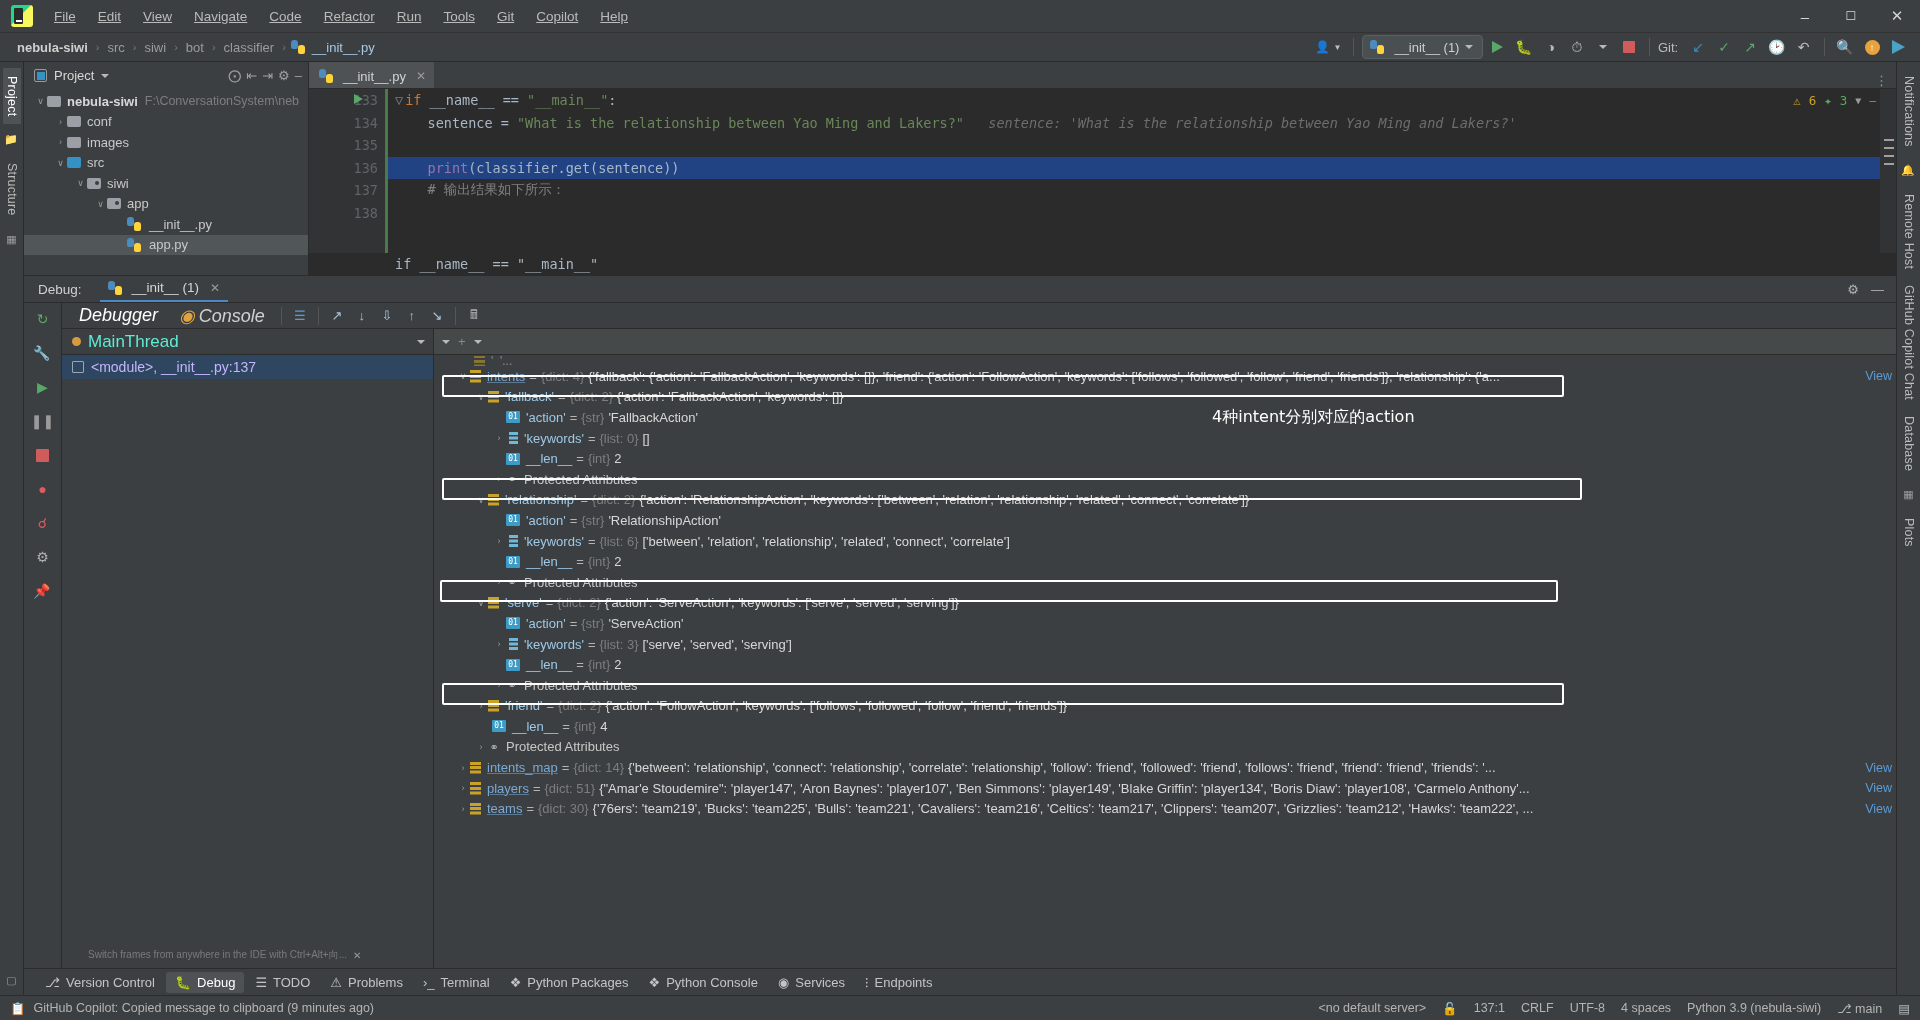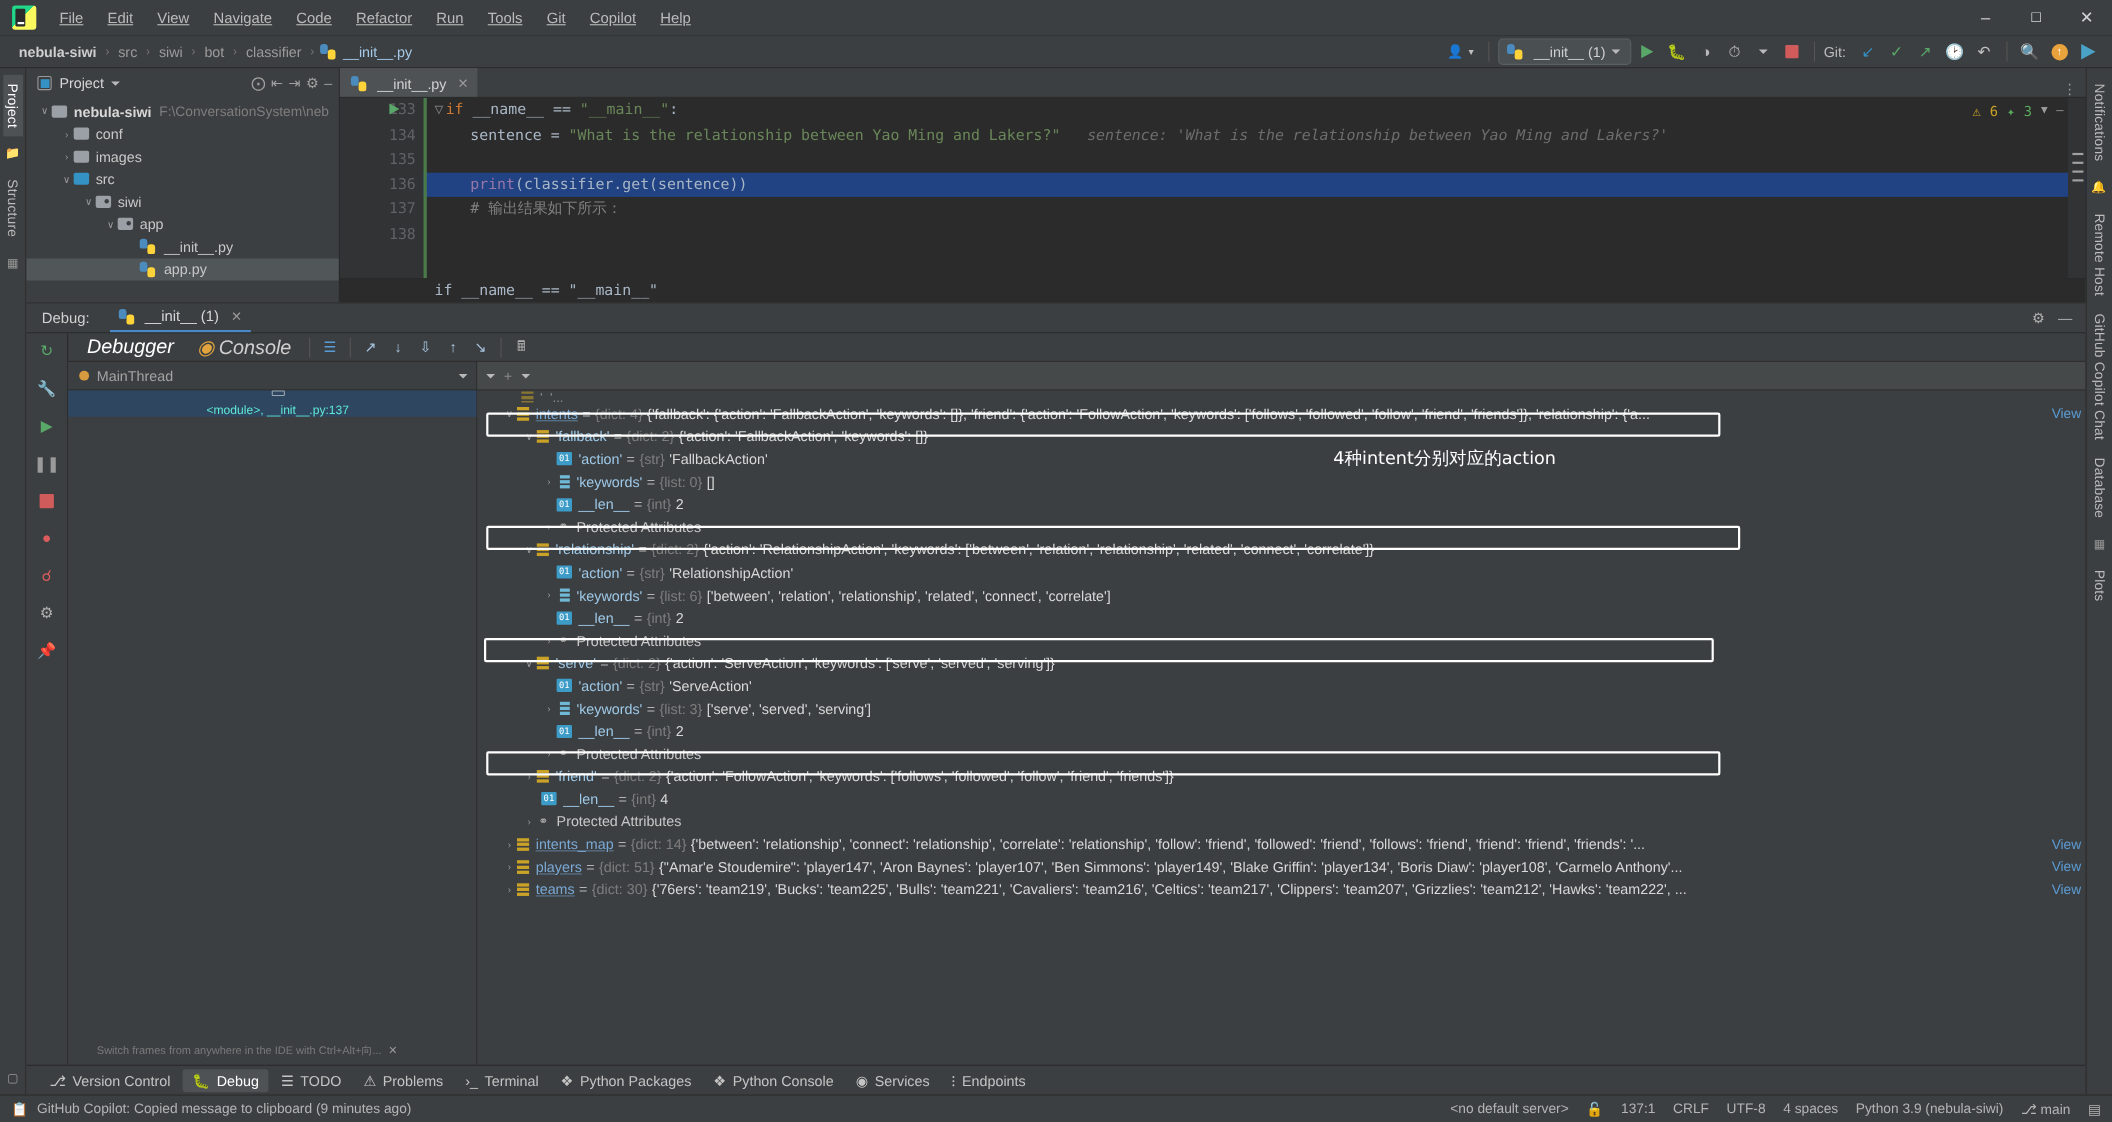--- a/index.html
+++ b/index.html
@@ -136,24 +136,24 @@
      padding-left:8px; border-bottom:1px solid #2b2b2b;}
   .dbg-tb-tab { padding:2px 9px; font-size:18px; color:#d0d0d0;font-style:italic;}
   .dbg-tb-tab.active { color:#fff; }
   .dbg-ico { width:22px; height:20px; display:flex; align-items:center; justify-content:center;
      color:#a7c5e0; font-size:13px;}
 
   .dbg-split { flex:1 1 auto; display:flex; min-height:0;}
   .frames { width:372px; flex:0 0 372px; background:#3c3f41; border-right:1px solid #2b2b2b;
      display:flex; flex-direction:column; min-height:0;}
   .thread-sel { height:26px; display:flex; align-items:center; gap:7px; padding:0 8px 0 10px;
-     font-size:13px; color:#a3a3a3; border-bottom:1px solid #2b2b2b;}
+     font-size:17px; color:#5eead4; border-bottom:1px solid #2b2b2b;}
   .th-dot { width:9px;height:9px;border-radius:50%;background:#d89a3f;}
   .frame-row { height:24px; display:flex; align-items:center; gap:7px; padding-left:10px;
-     font-size:11px; color:#5eead4; background:#2f4661;flex-direction:column;}
+     font-size:14px; color:#c4b5fd; background:#2f4661;}
   .frame-ico { width:12px;height:12px;border:1.3px solid #9aa7b0; border-radius:1px;}
   .frames-note { margin-top:auto; display:flex; align-items:center; gap:6px;
      font-size:10px; color:#7a7a7a; padding:0 8px 6px 26px;}
 
   .vars { flex:1 1 auto; background:#3c3f41; display:flex; flex-direction:column; min-width:0;}
   .watch-bar { height:26px; flex:0 0 26px; display:flex; align-items:center; gap:8px;
      background:#45494a; border-bottom:1px solid #2b2b2b; padding:0 8px;}
   .watch-input { flex:1 1 auto; color:#7e8488; font-size:13px; font-family:"DejaVu Sans Mono", monospace;}
   .var-list { flex:1 1 auto; overflow:hidden; position:relative; padding-top:1px;}
   .vrow { height:20.6px; display:flex; align-items:center; white-space:nowrap; font-size:13px; padding-right:4px;}

